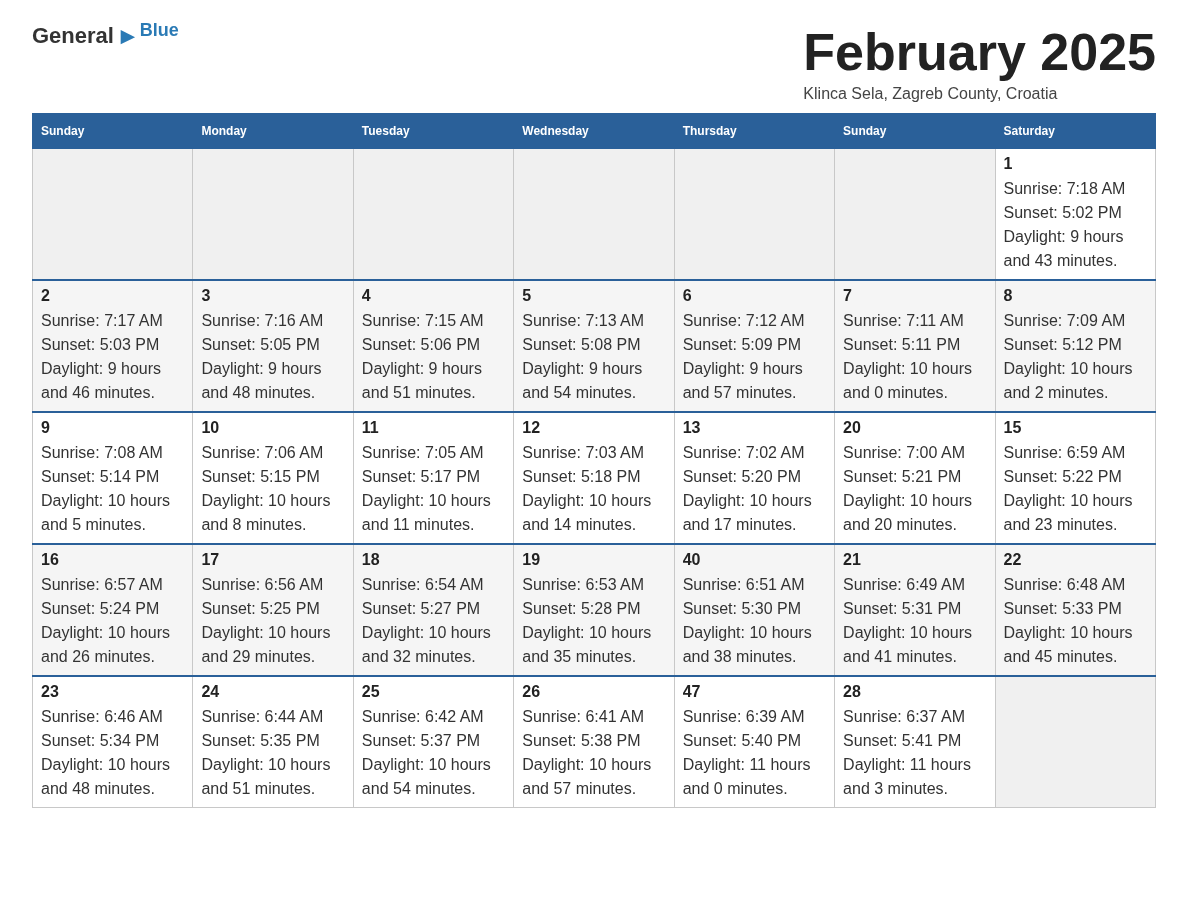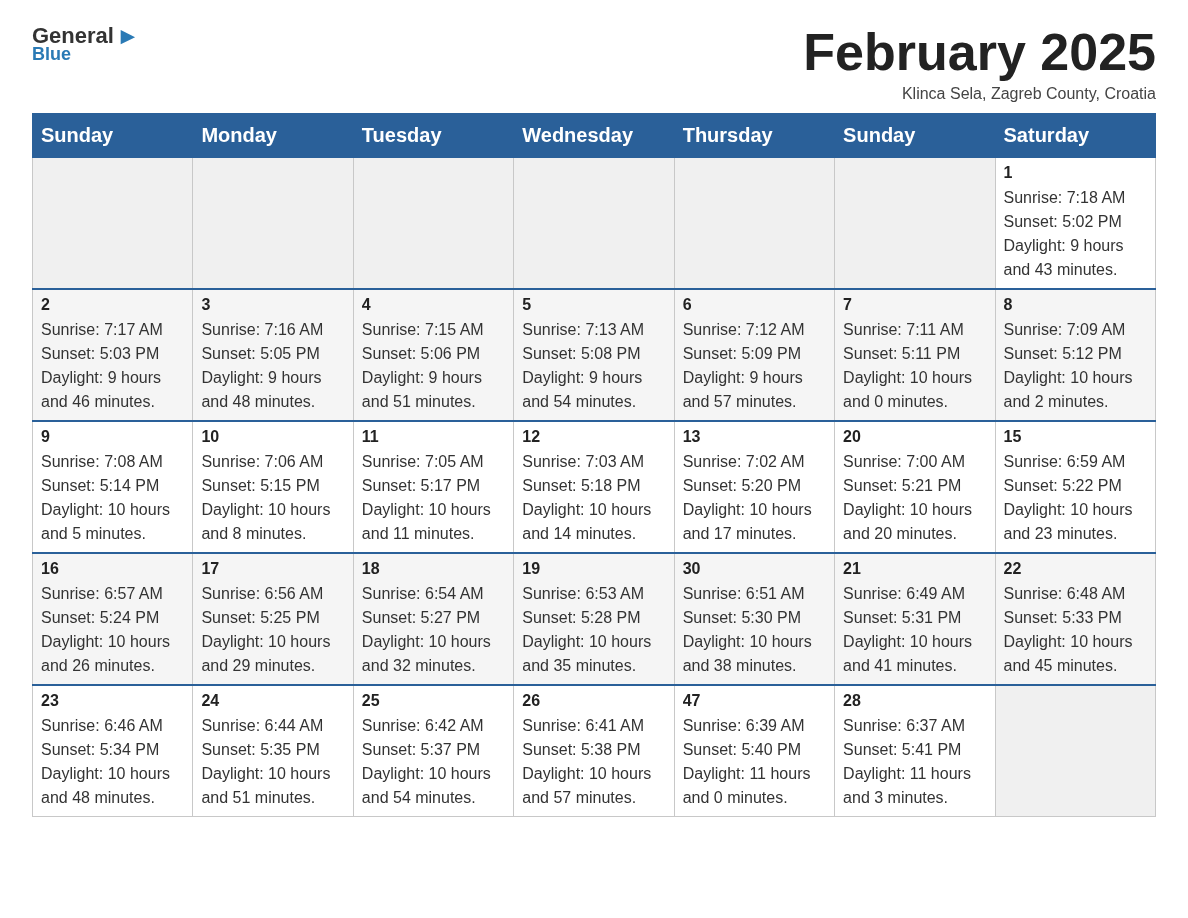--- a/index.html
+++ b/index.html
@@ -11,21 +11,20 @@
       min-height: 918px;
     }
     .header {
       display: flex;
       justify-content: space-between;
       align-items: flex-start;
       margin-bottom: 8px;
     }
     .logo {
       display: flex;
-      flex-direction: column;
       align-items: flex-start;
     }
     .logo-top {
       display: flex;
       align-items: center;
       font-size: 22px;
       font-weight: bold;
       color: #333;
       line-height: 1;
     }
@@ -37,42 +36,41 @@
       font-size: 24px;
       margin-left: 2px;
     }
     .logo-bottom {
       color: #2a7ab5;
       font-size: 18px;
       font-weight: bold;
       margin-top: -4px;
     }
     .title-block {
-      text-align: right;
     }
     .calendar-title {
       font-size: 52px;
       font-weight: bold;
       color: #222;
       line-height: 1.1;
     }
     .location {
       font-size: 16px;
       color: #444;
       margin-top: 4px;
     }
     .calendar {
       width: 100%;
       border-collapse: collapse;
       margin-top: 10px;
     }
     .calendar th {
       background: #2a6099;
       color: #fff;
-      font-size: 20px;
+      font-size: 12px;
       font-weight: bold;
       padding: 10px 8px;
       text-align: left;
       border: 1px solid #2a6099;
     }
     .calendar td {
       vertical-align: top;
       border: 1px solid #c8c8c8;
       padding: 6px 8px;
       width: 14.28%;
@@ -213,21 +211,21 @@
         </td>
         <td>
           <div class="day-number">18</div>
           <div class="day-info">Sunrise: 6:54 AM<br>Sunset: 5:27 PM<br>Daylight: 10 hours and 32 minutes.</div>
         </td>
         <td>
           <div class="day-number">19</div>
           <div class="day-info">Sunrise: 6:53 AM<br>Sunset: 5:28 PM<br>Daylight: 10 hours and 35 minutes.</div>
         </td>
         <td>
-          <div class="day-number">30</div>
+          <div class="day-number">40</div>
           <div class="day-info">Sunrise: 6:51 AM<br>Sunset: 5:30 PM<br>Daylight: 10 hours and 38 minutes.</div>
         </td>
         <td>
           <div class="day-number">21</div>
           <div class="day-info">Sunrise: 6:49 AM<br>Sunset: 5:31 PM<br>Daylight: 10 hours and 41 minutes.</div>
         </td>
         <td>
           <div class="day-number">22</div>
           <div class="day-info">Sunrise: 6:48 AM<br>Sunset: 5:33 PM<br>Daylight: 10 hours and 45 minutes.</div>
         </td>

